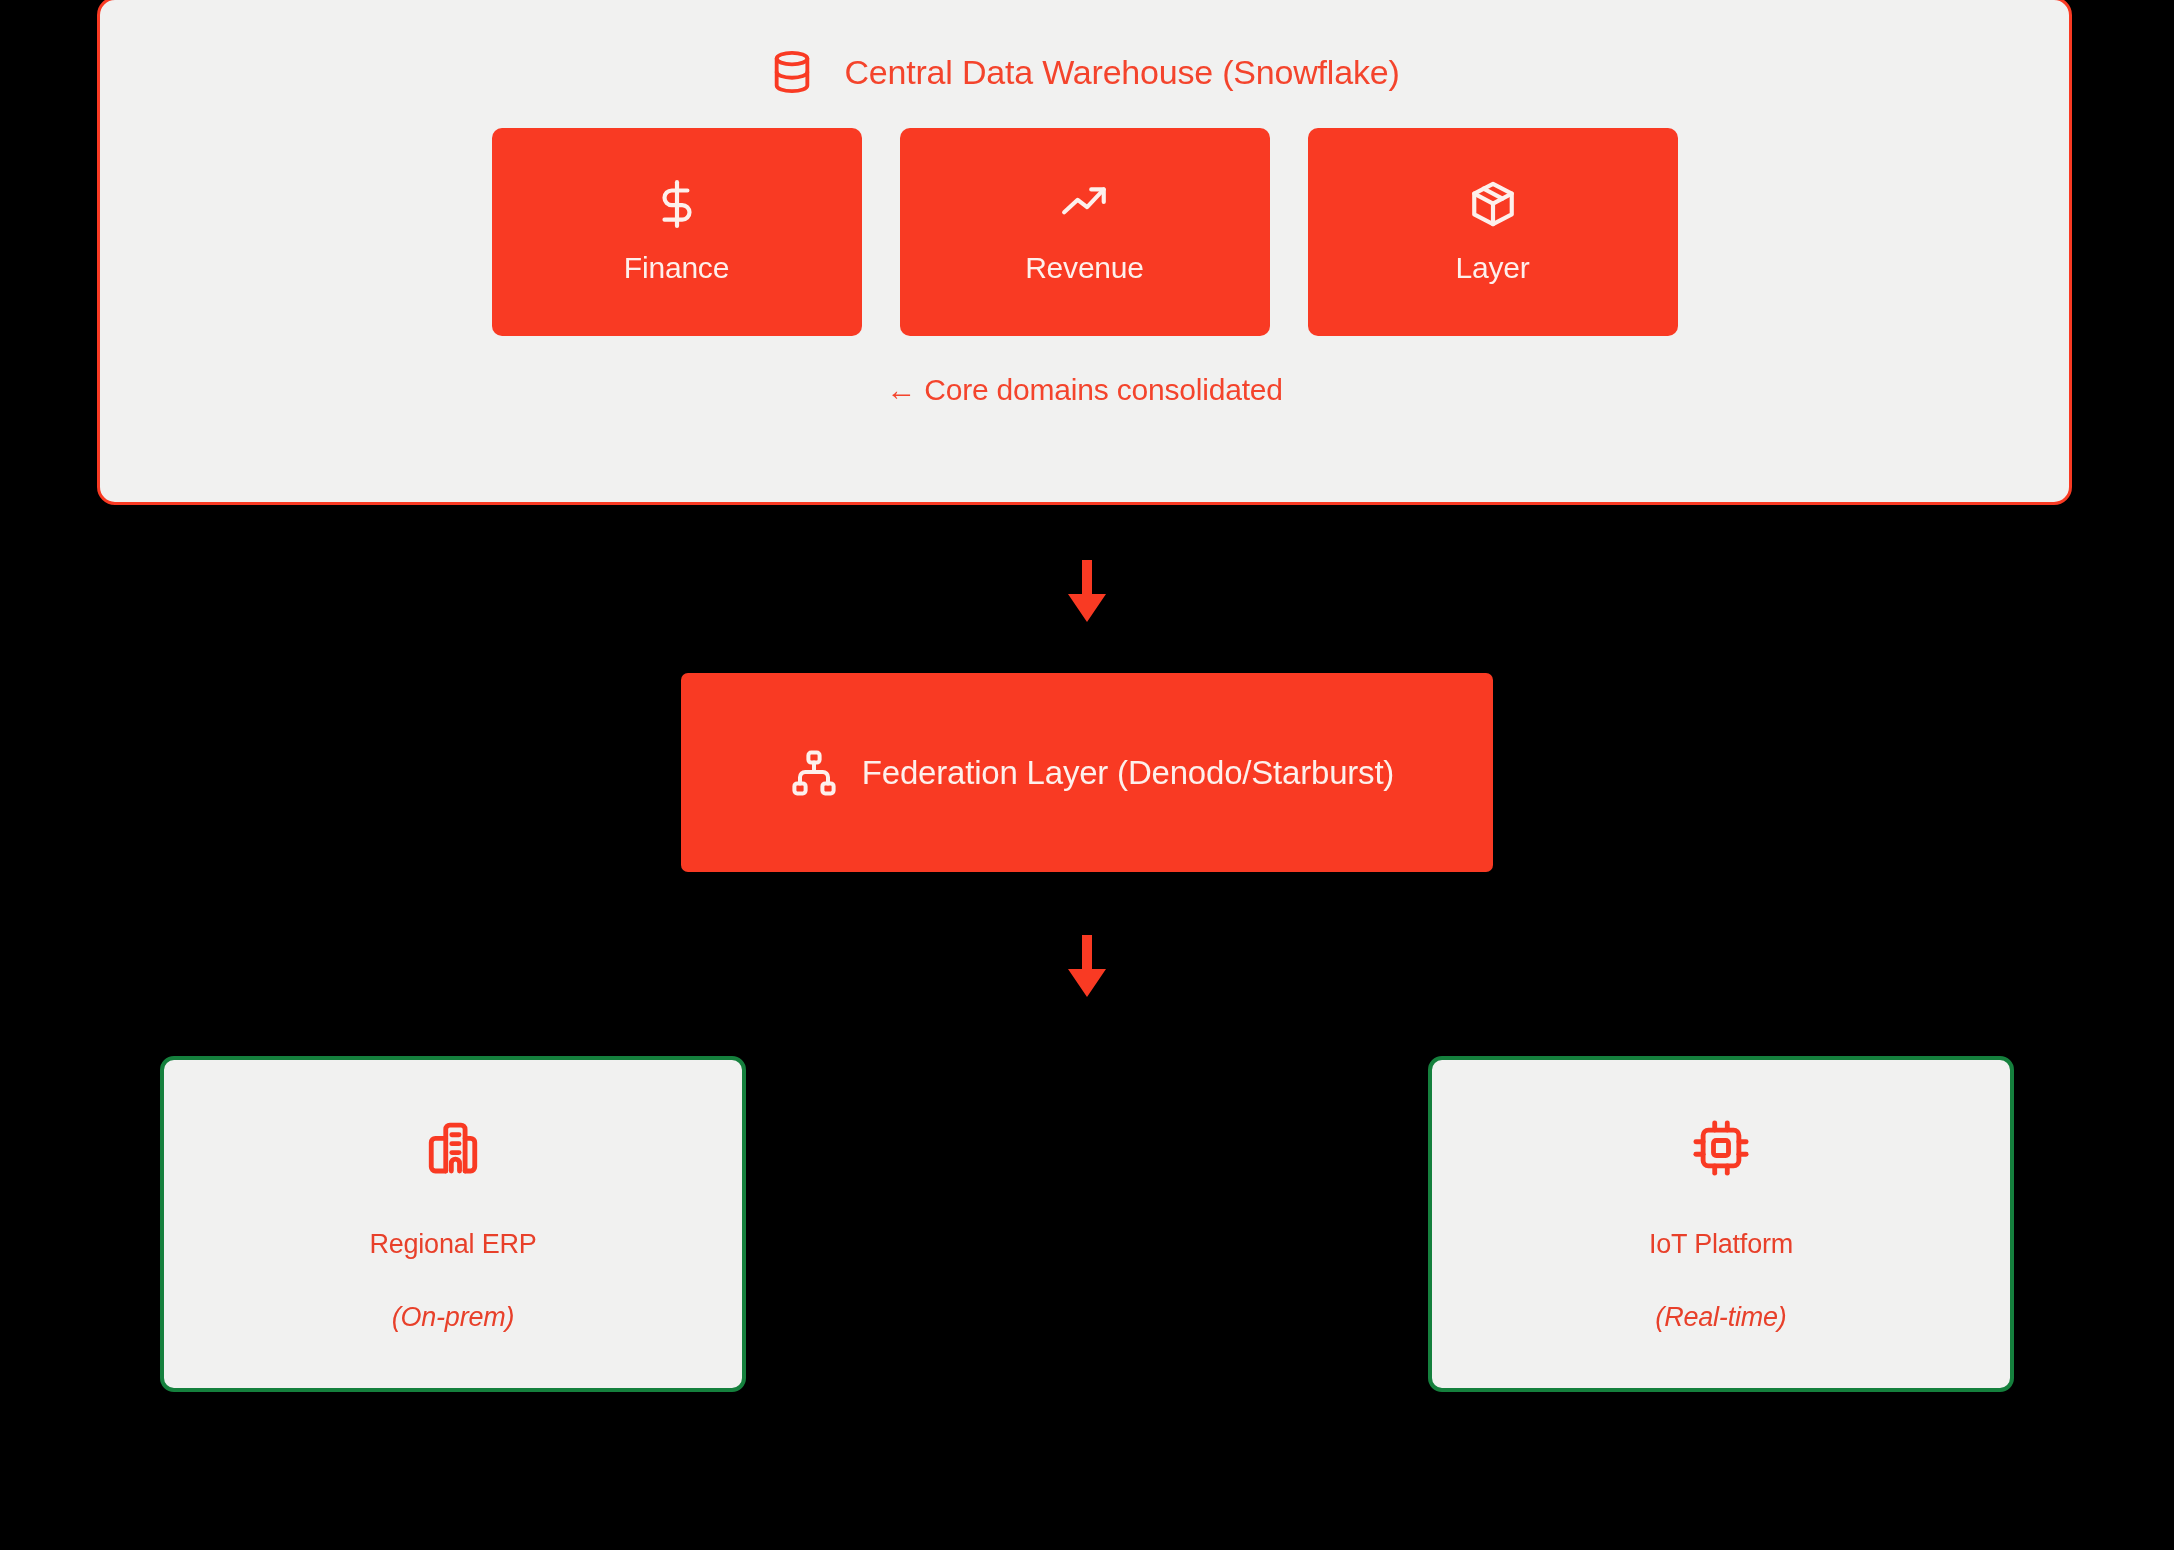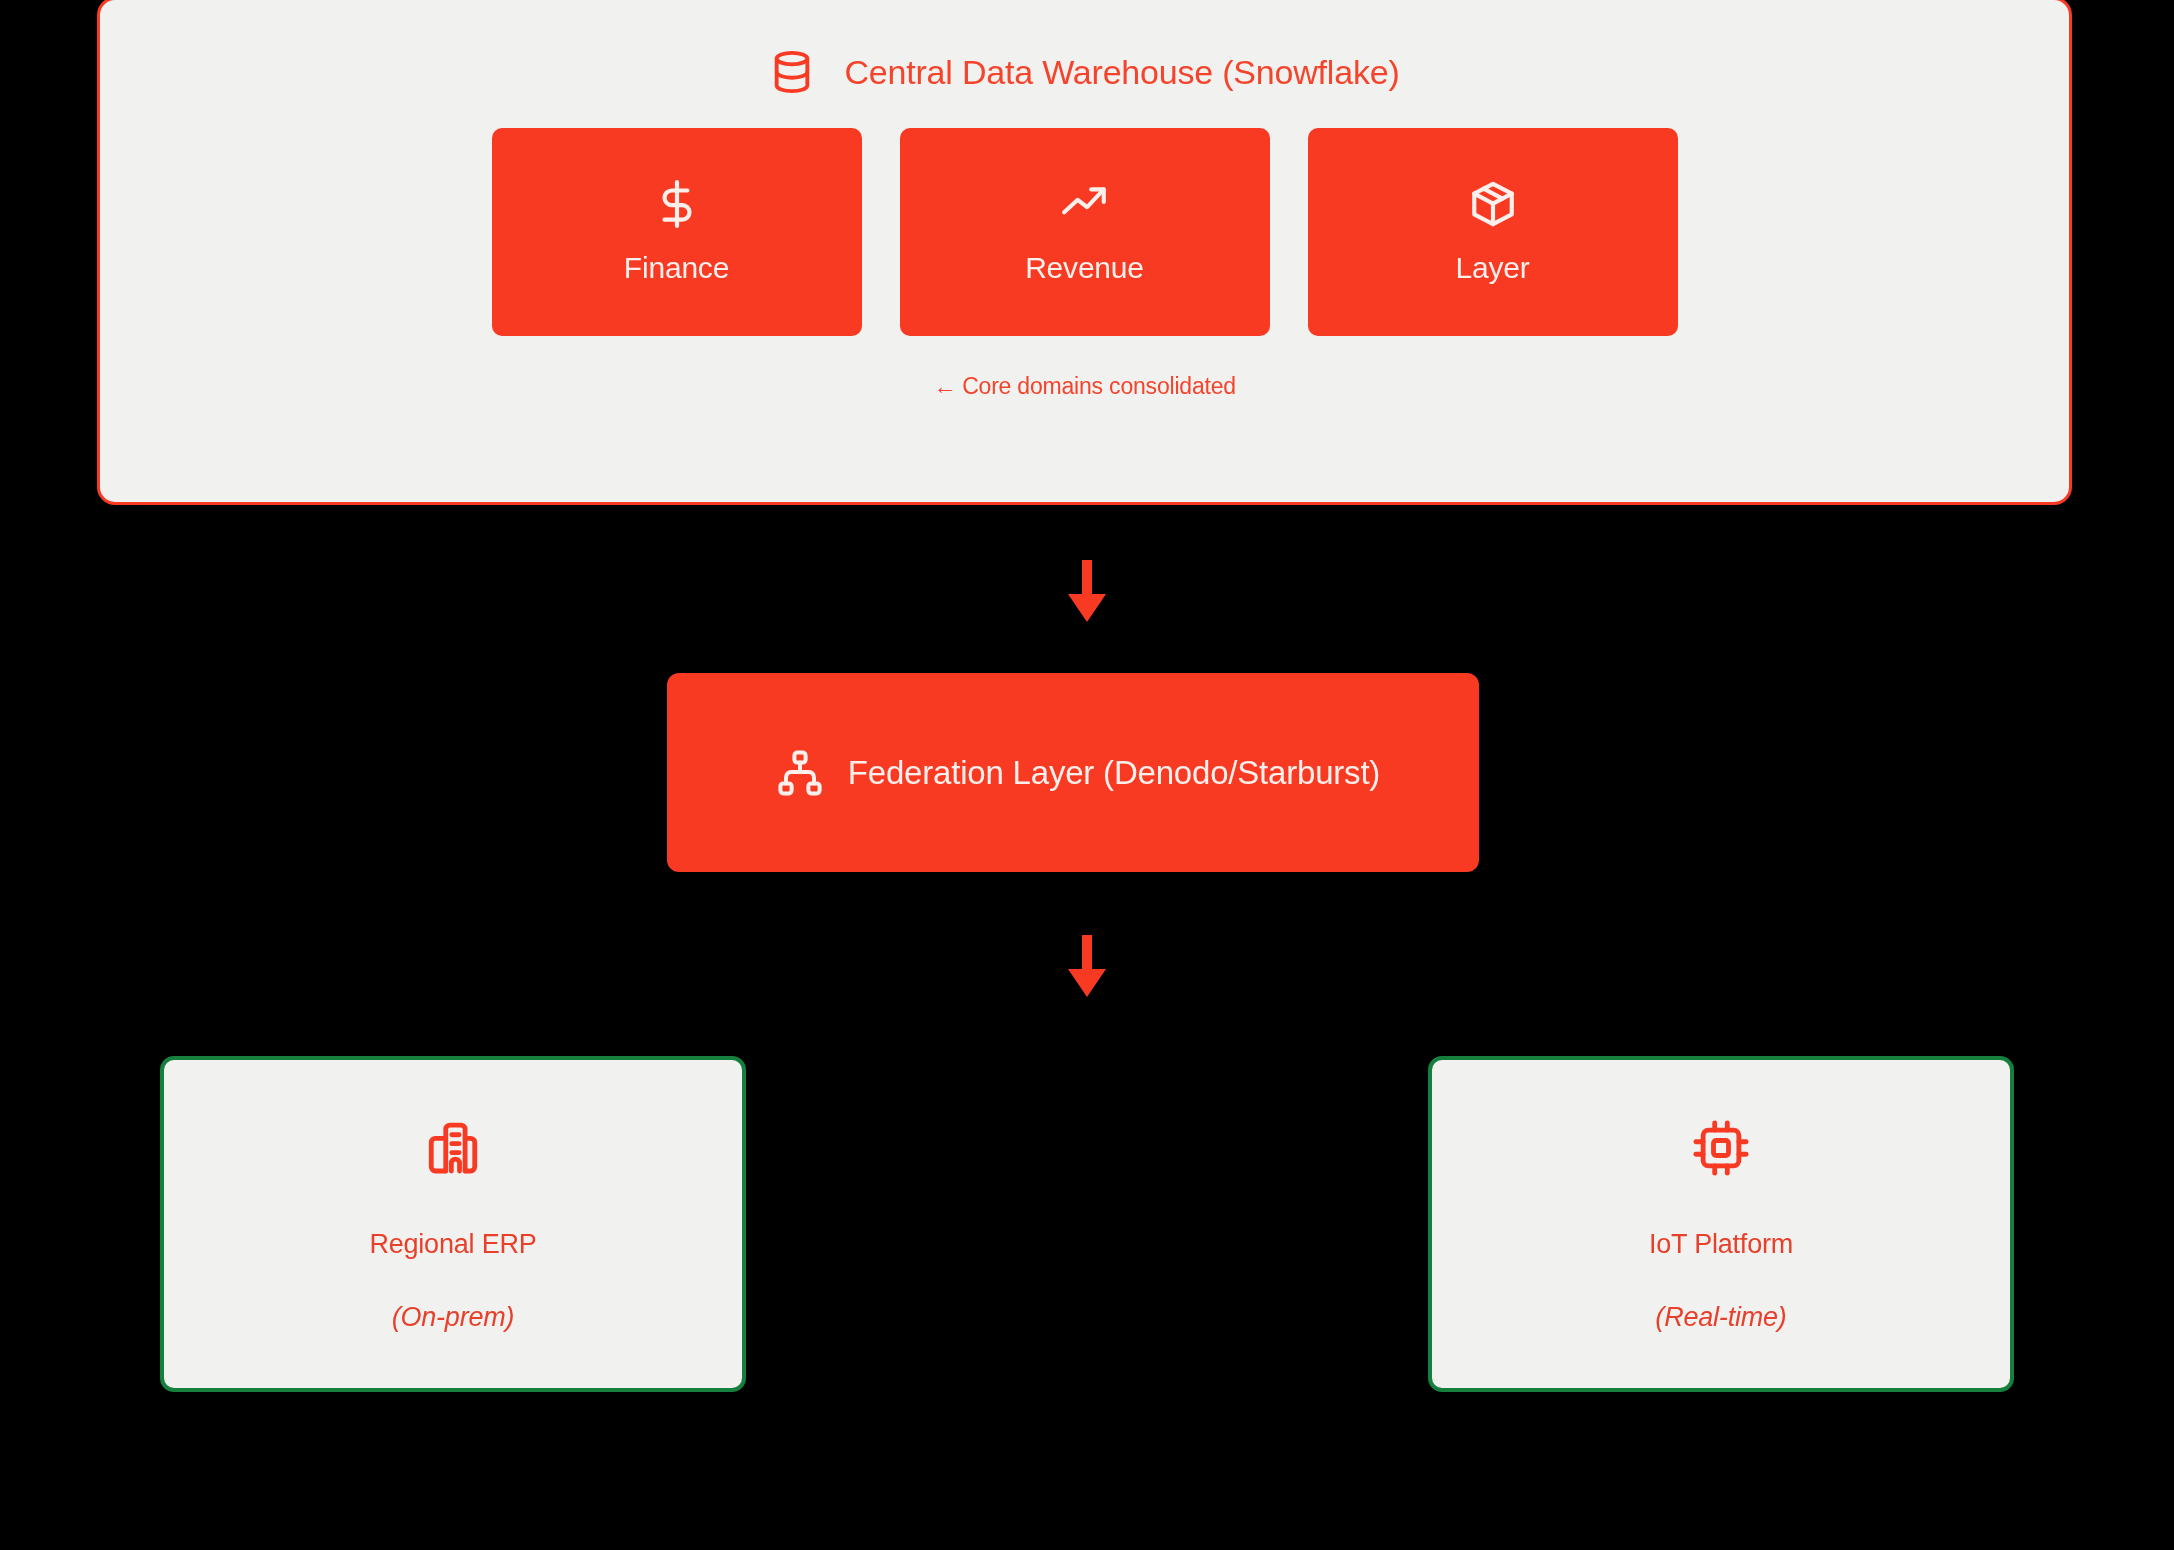--- a/index.html
+++ b/index.html
@@ -69,21 +69,21 @@
 
   .domain-label {
     font-size: 30px;
     color: #fdf0ec;
     letter-spacing: -0.2px;
   }
 
   .warehouse-caption {
     text-align: center;
     margin-top: 37px;
-    font-size: 23px;
+    font-size: 30px;
     color: #f4442c;
     letter-spacing: -0.2px;
   }
 
   
   .arrow {
     position: absolute;
     left: 50%;
     transform: translateX(-50%);
     width: 64px;
@@ -91,26 +91,26 @@
     display: flex;
     align-items: center;
     justify-content: center;
   }
   .arrow-1 { top: 557px; }
   .arrow-2 { top: 932px; }
 
   
   .federation {
     position: absolute;
-    left: 667px;
+    left: 681px;
     top: 673px;
     width: 812px;
     height: 199px;
     background: #f93a23;
-    border-radius: 12px;
+    border-radius: 7px;
     display: flex;
     align-items: center;
     justify-content: center;
     gap: 24px;
     padding-left: 10px;
   }
 
   .federation-label {
     font-size: 33px;
     color: #fdf0ec;

